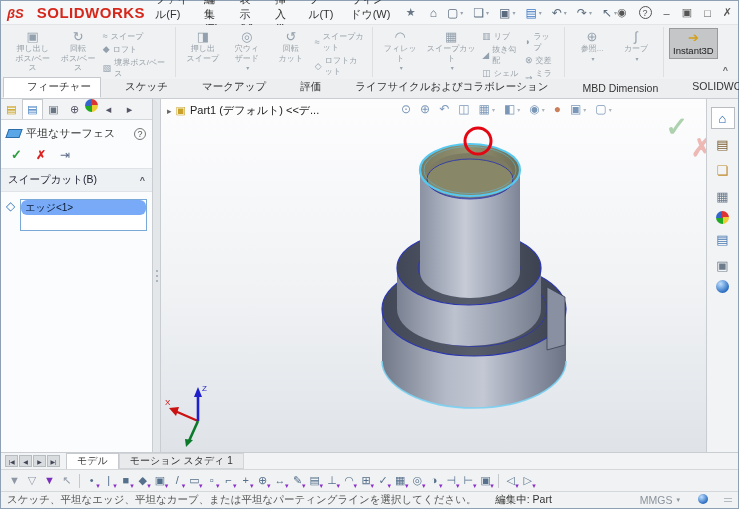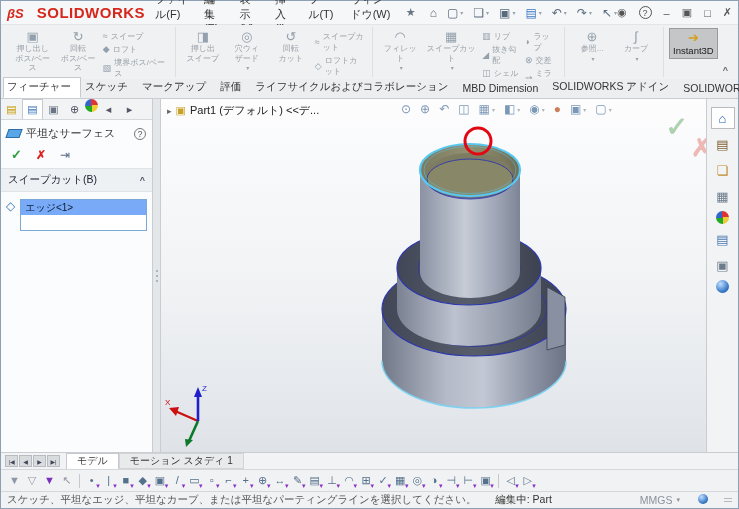--- a/index.html
+++ b/index.html
@@ -31,21 +31,21 @@
   .rbig.active{background:#c4c6c8;border:1px solid #989a9c;color:#1c1c1c;}
   .rbig.active .ric{color:#d4a017;}
   .rbig.active .rlab{font-size:9.5px;}
   .rstack{display:flex;flex-direction:column;justify-content:center;gap:2px;padding-top:3px;}
   .rsmall{display:flex;align-items:center;gap:3px;font-size:8px;color:#98a1a9;padding:0 2px;}
   .rsmall .ric2{font-size:9px;color:#93a0ad;line-height:9px;}
   .rcollapse{margin-left:auto;align-self:flex-end;color:#666;font-size:9px;padding:0 6px 2px 0;font-weight:bold;}
 
   
   .tabbar{height:20px;display:flex;align-items:flex-end;background:#eceef0;border-bottom:1px solid #c9ccd0;padding:0 2px;flex:0 0 auto;}
-  .tab{font-size:10.5px;color:#333;padding:2px 9px 3px 3px;border:1px solid transparent;white-space:nowrap;margin-top:12px;}
+  .tab{font-size:10.5px;color:#333;padding:2px 9px 3px 23px;border:1px solid transparent;white-space:nowrap;margin-top:12px;}
   .tab.active{background:#fff;border:1px solid #c6c9cd;border-bottom:1px solid #fff;}
 
   
   .main{flex:1 1 auto;display:flex;min-height:0;position:relative;}
 
   
   .panel{width:152px;flex:0 0 152px;background:#fbfcfd;border-right:1px solid #c9ccd0;display:flex;flex-direction:column;font-size:10.5px;}
   .ptabs{display:flex;height:21px;border-bottom:1px solid #d5d8db;background:#f1f3f5;align-items:stretch;}
   .ptab{width:21px;display:flex;align-items:center;justify-content:center;font-size:11px;}
   .ptab.active{background:#fff;border:1px solid #c6c9cd;border-bottom:none;}
@@ -55,21 +55,21 @@
   .pbtns{display:flex;gap:14px;padding:3px 10px 6px 10px;border-bottom:1px solid #dfe3e7;align-items:center;}
   .okg{color:#2e9e3e;font-weight:bold;font-size:13px;}
   .cxg{color:#d22;font-weight:bold;font-size:12px;}
   .ping{color:#5a6b8a;font-size:12px;}
   .psec{display:flex;justify-content:space-between;align-items:center;background:#eef1f4;padding:4px 7px;color:#223;border-bottom:1px solid #e0e4e8;}
   .pcaret{color:#556;font-weight:bold;font-size:9px;}
   .pcontent{display:flex;gap:5px;padding:7px 5px;}
   .diam{color:#3a7abf;font-size:12px;line-height:14px;}
   .lbox{flex:1;border:1px solid #7aa9d8;background:#fff;min-height:32px;}
   .lrow{height:15px;font-size:10px;display:flex;align-items:center;padding:0 4px;color:#0a1a33;}
-  .lrow.sel{background:#78aaf7;}
+  .lrow.sel{background:#78aaf7;border-radius:6px;}
   .lrow.empty{background:#fff;}
 
   
   .splitter{width:8px;flex:0 0 8px;background:#e4e7ea;border-right:1px solid #c9ccd0;display:flex;flex-direction:column;align-items:center;justify-content:center;gap:3px;}
   .splitter i{width:2px;height:2px;border-radius:50%;background:#9aa4ae;}
 
   
   .viewport{flex:1 1 auto;position:relative;background:linear-gradient(180deg,#fdfdfe 0%,#f0f2f4 55%,#dfe3e8 100%);overflow:hidden;}
   .crumb{position:absolute;left:6px;top:4px;display:flex;align-items:center;gap:4px;font-size:11px;color:#222;z-index:3;}
   .crumb .arr{color:#666;font-size:9px;}

